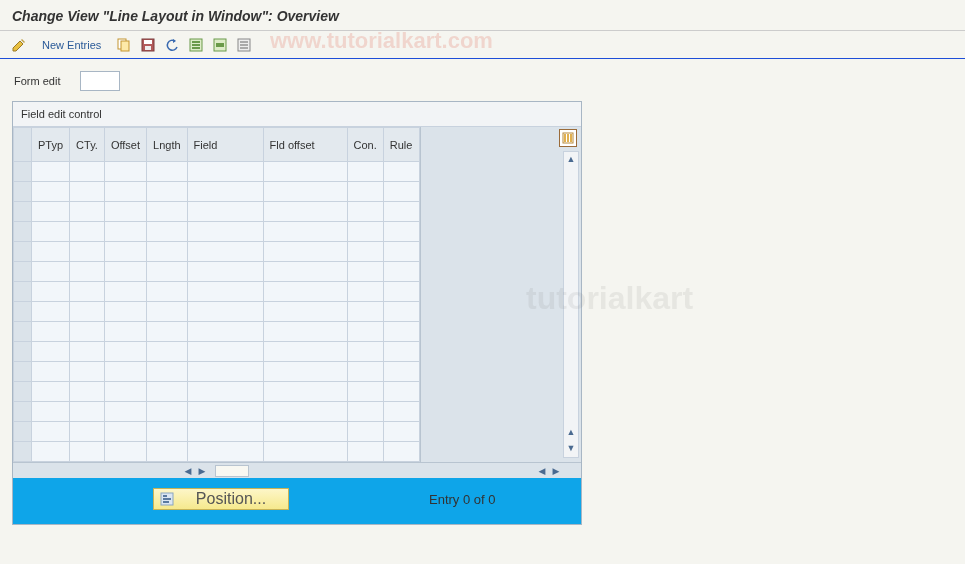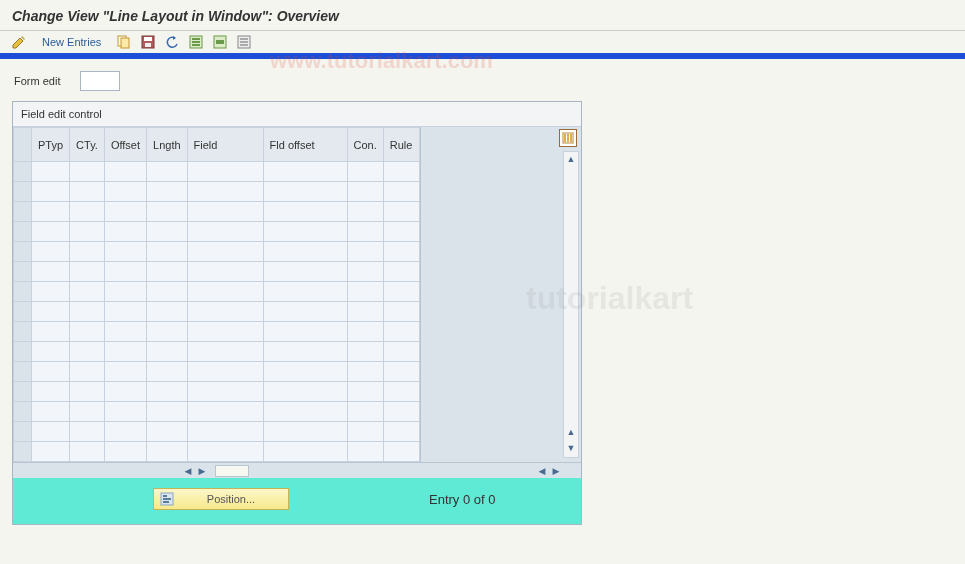--- a/index.html
+++ b/index.html
@@ -20,41 +20,41 @@
       font-style: italic;
       color: #333;
       border-bottom: 1px solid #ccc;
     }
     .toolbar {
       display: flex;
       align-items: center;
       gap: 6px;
       padding: 4px 10px;
       height: 28px;
-      border-bottom: 6px solid #1d4ed8;
+      border-bottom: 1px solid #1d4ed8;
       position: relative;
     }
     .toolbar-btn {
       width: 18px;
       height: 18px;
       display: inline-flex;
       align-items: center;
       justify-content: center;
       cursor: pointer;
     }
     .new-entries {
       font-size: 11px;
       color: #2a5a98;
       padding: 0 8px;
       cursor: pointer;
     }
     .watermark {
       position: absolute;
       left: 270px;
-      top: 48px;
+      top: 28px;
       font-size: 22px;
       font-weight: bold;
       color: rgba(220,70,50,0.18);
       pointer-events: none;
       z-index: 100;
     }
     .watermark2 {
       position: absolute;
       left: 526px;
       top: 280px;
@@ -78,21 +78,21 @@
       width: 40px;
       height: 20px;
       border: 1px solid #a8b6c4;
       background: #fff;
       padding: 0 3px;
     }
     .panel {
       margin: 0 12px 12px 12px;
       border: 1px solid #a8b6c4;
       width: 570px;
-      background: #5eead4;
+      background: #0ea5e9;
       position: relative;
     }
     .panel-header {
       padding: 6px 8px;
       font-size: 11px;
       background: #f2f4f6;
       border-bottom: 1px solid #c8d2de;
     }
     .grid-wrapper {
       display: flex;
@@ -193,21 +193,21 @@
       width: 136px;
       height: 22px;
       background: linear-gradient(#fdf6c8,#f6e98d);
       border: 1px solid #c7b357;
       display: flex;
       align-items: center;
       padding: 0 6px;
       gap: 6px;
       color: #555;
       cursor: pointer;
-      font-size: 11px;
+      font-size: 16px;
       justify-content: flex-start;
     }
     .entry-text {
       font-size: 13px;
       color: #333;
     }
     svg { display: block; }
   </style>
 </head>
 <body>

